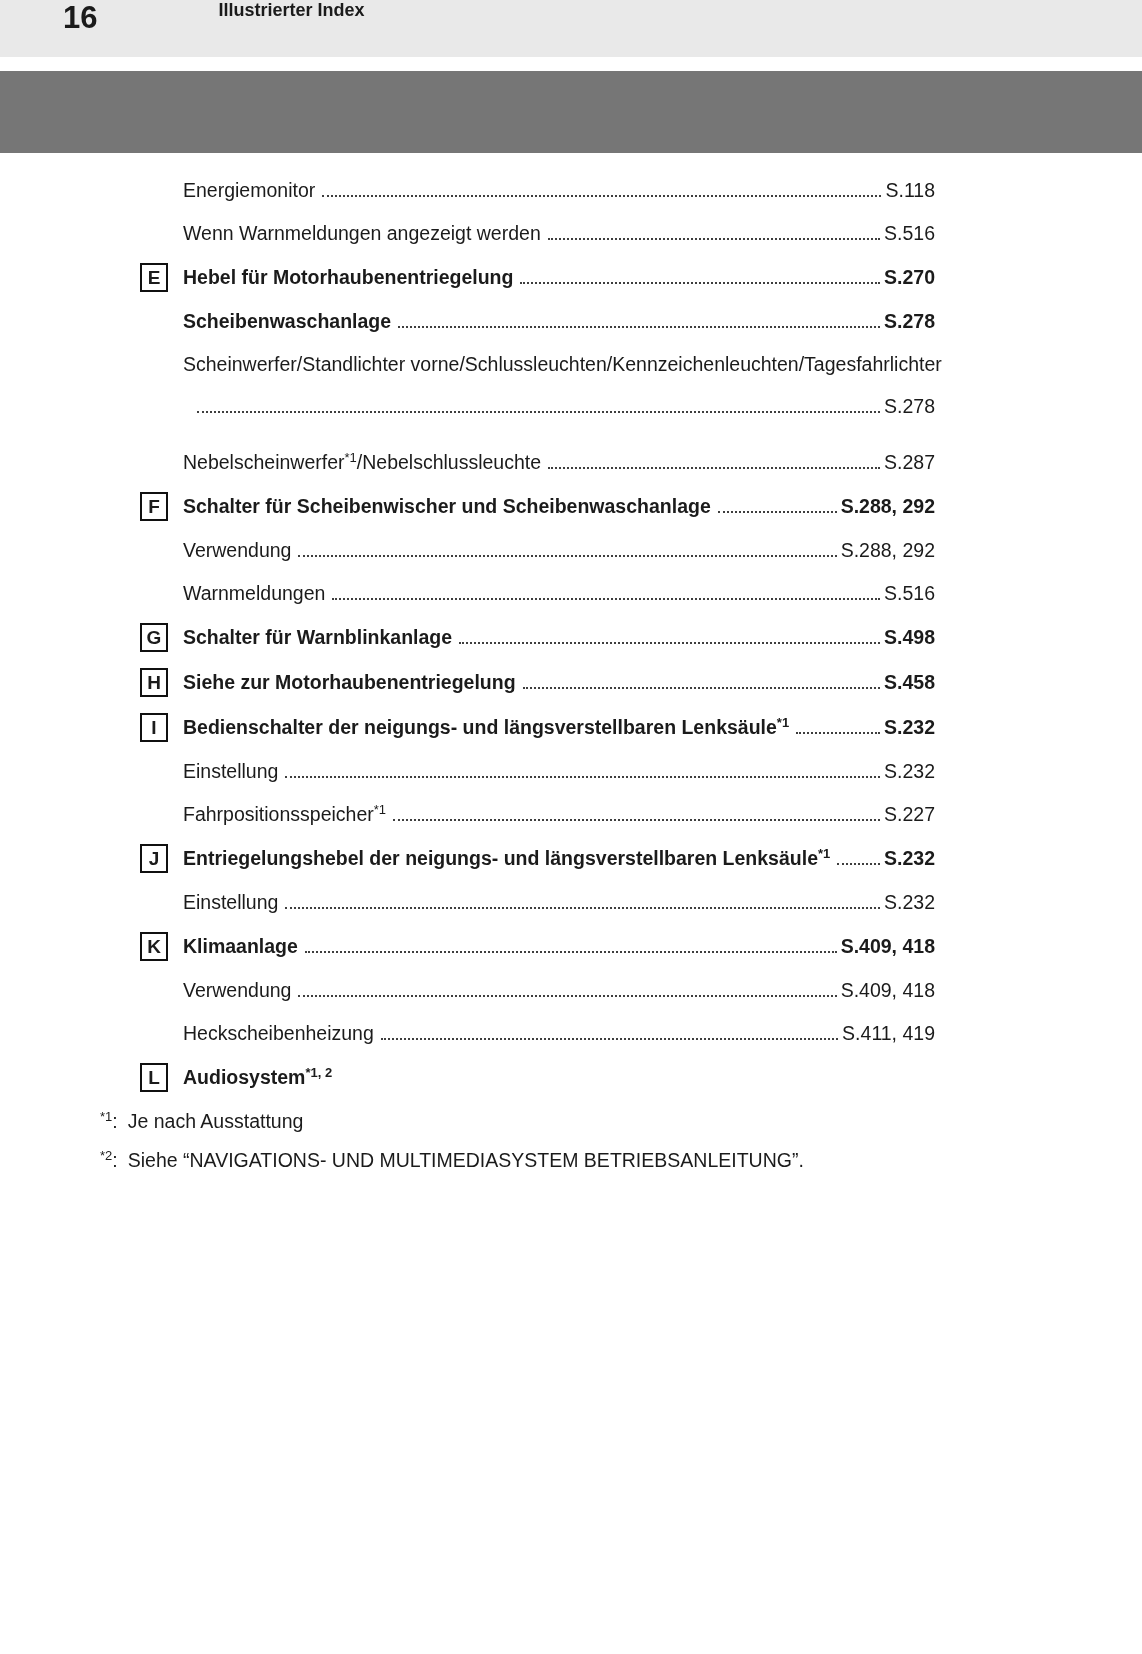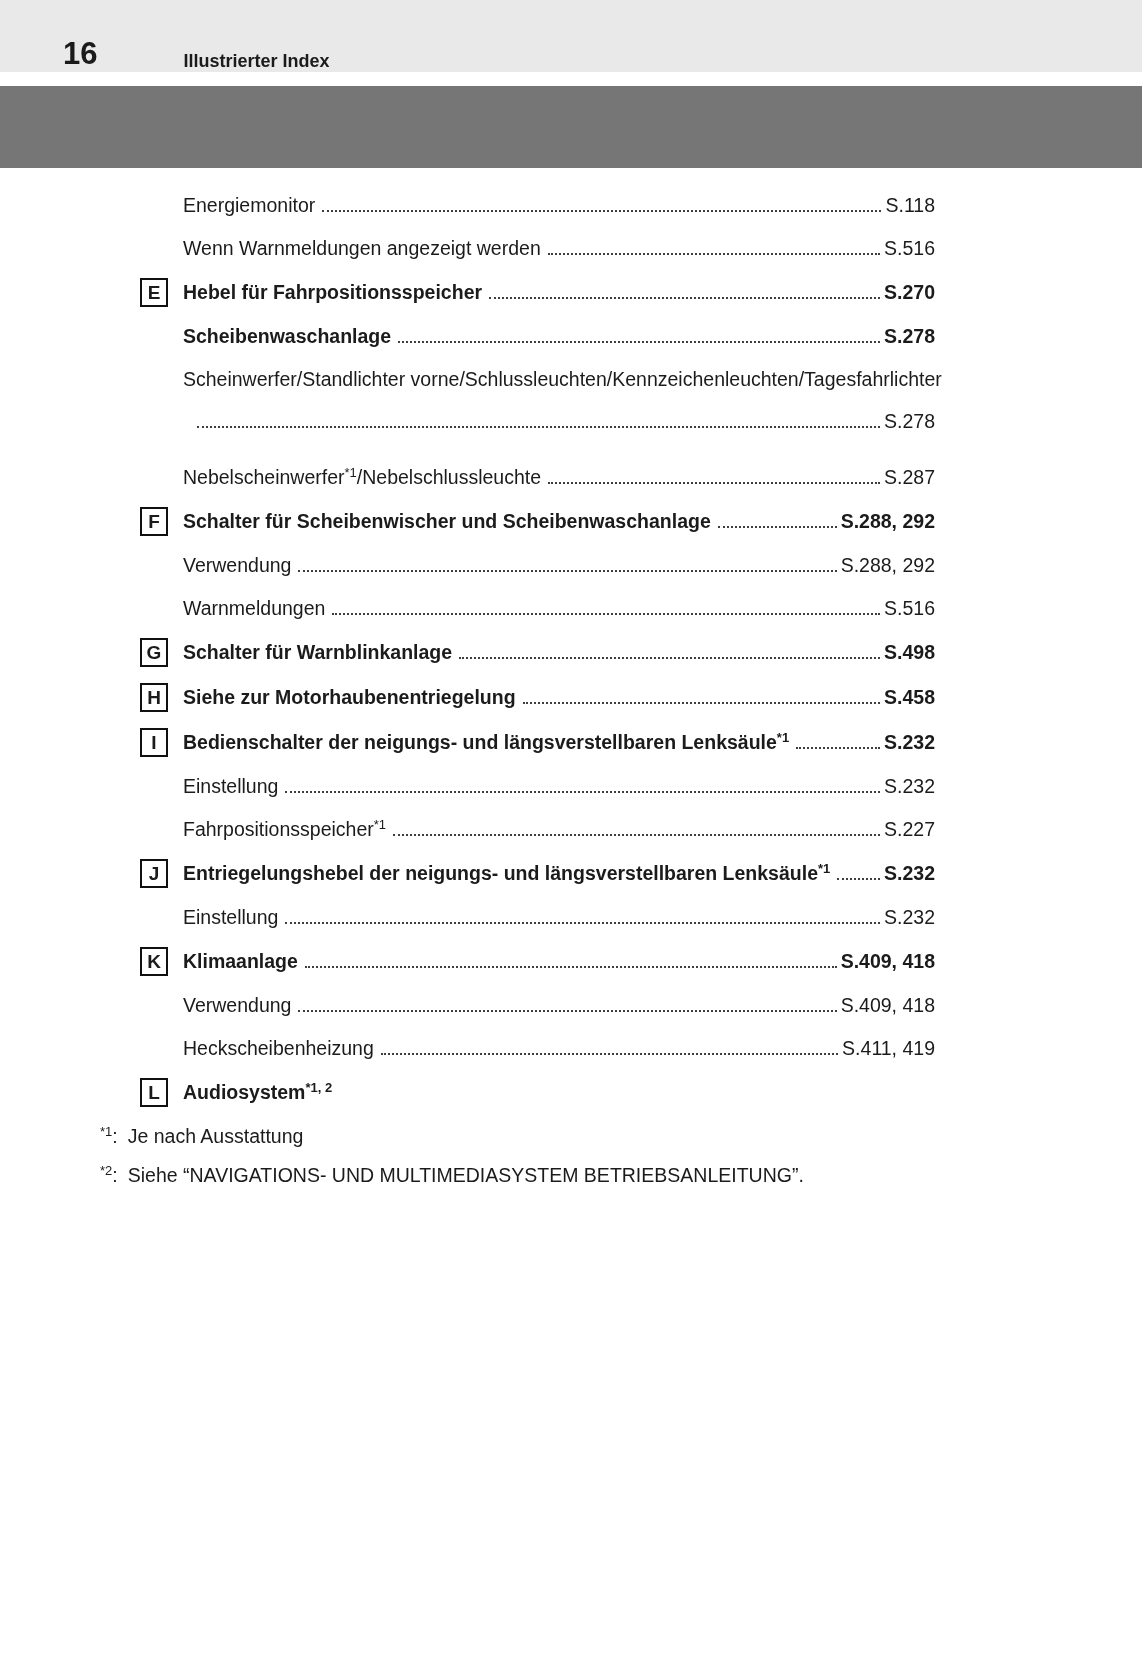--- a/index.html
+++ b/index.html
@@ -5,24 +5,25 @@
   * { margin:0; padding:0; box-sizing:border-box; }
   html, body { width:1142px; }
   body {
     height:1654px;
     background:#ffffff;
     font-family:"Liberation Sans", sans-serif;
     color:#1b1b1b;
     overflow:hidden;
   }
   .header {
-    height:72px;
+    height:57px;
     background:#e9e9e9;
     display:flex;
-    align-items:flex-end;
+    align-items:flex-start;
+    gap:35px;
   }
   .page-number {
     font-size:31px;
     font-weight:700;
     margin-left:63px;
   }
   .section-title {
     font-size:18px;
     font-weight:700;
     margin-left:86px;
@@ -119,21 +120,21 @@
     </div>
 
     <div class="row indent">
       <span class="label"><span>Wenn Warnmeldungen angezeigt werden</span><sup class="fnref"></sup><span></span></span>
       <span class="leader"></span>
       <span class="pageref">S.516</span>
     </div>
 
     <div class="row main">
       <span class="letterbox">E</span>
-      <span class="label"><span>Hebel für Fahrpositionsspeicher</span><sup class="fnref"></sup><span></span></span>
+      <span class="label"><span>Hebel für Motorhaubenentriegelung</span><sup class="fnref"></sup><span></span></span>
       <span class="leader"></span>
       <span class="pageref">S.270</span>
     </div>
 
     <div class="row main indent">
       <span class="label"><span>Scheibenwaschanlage</span><sup class="fnref"></sup><span></span></span>
       <span class="leader"></span>
       <span class="pageref">S.278</span>
     </div>
 

